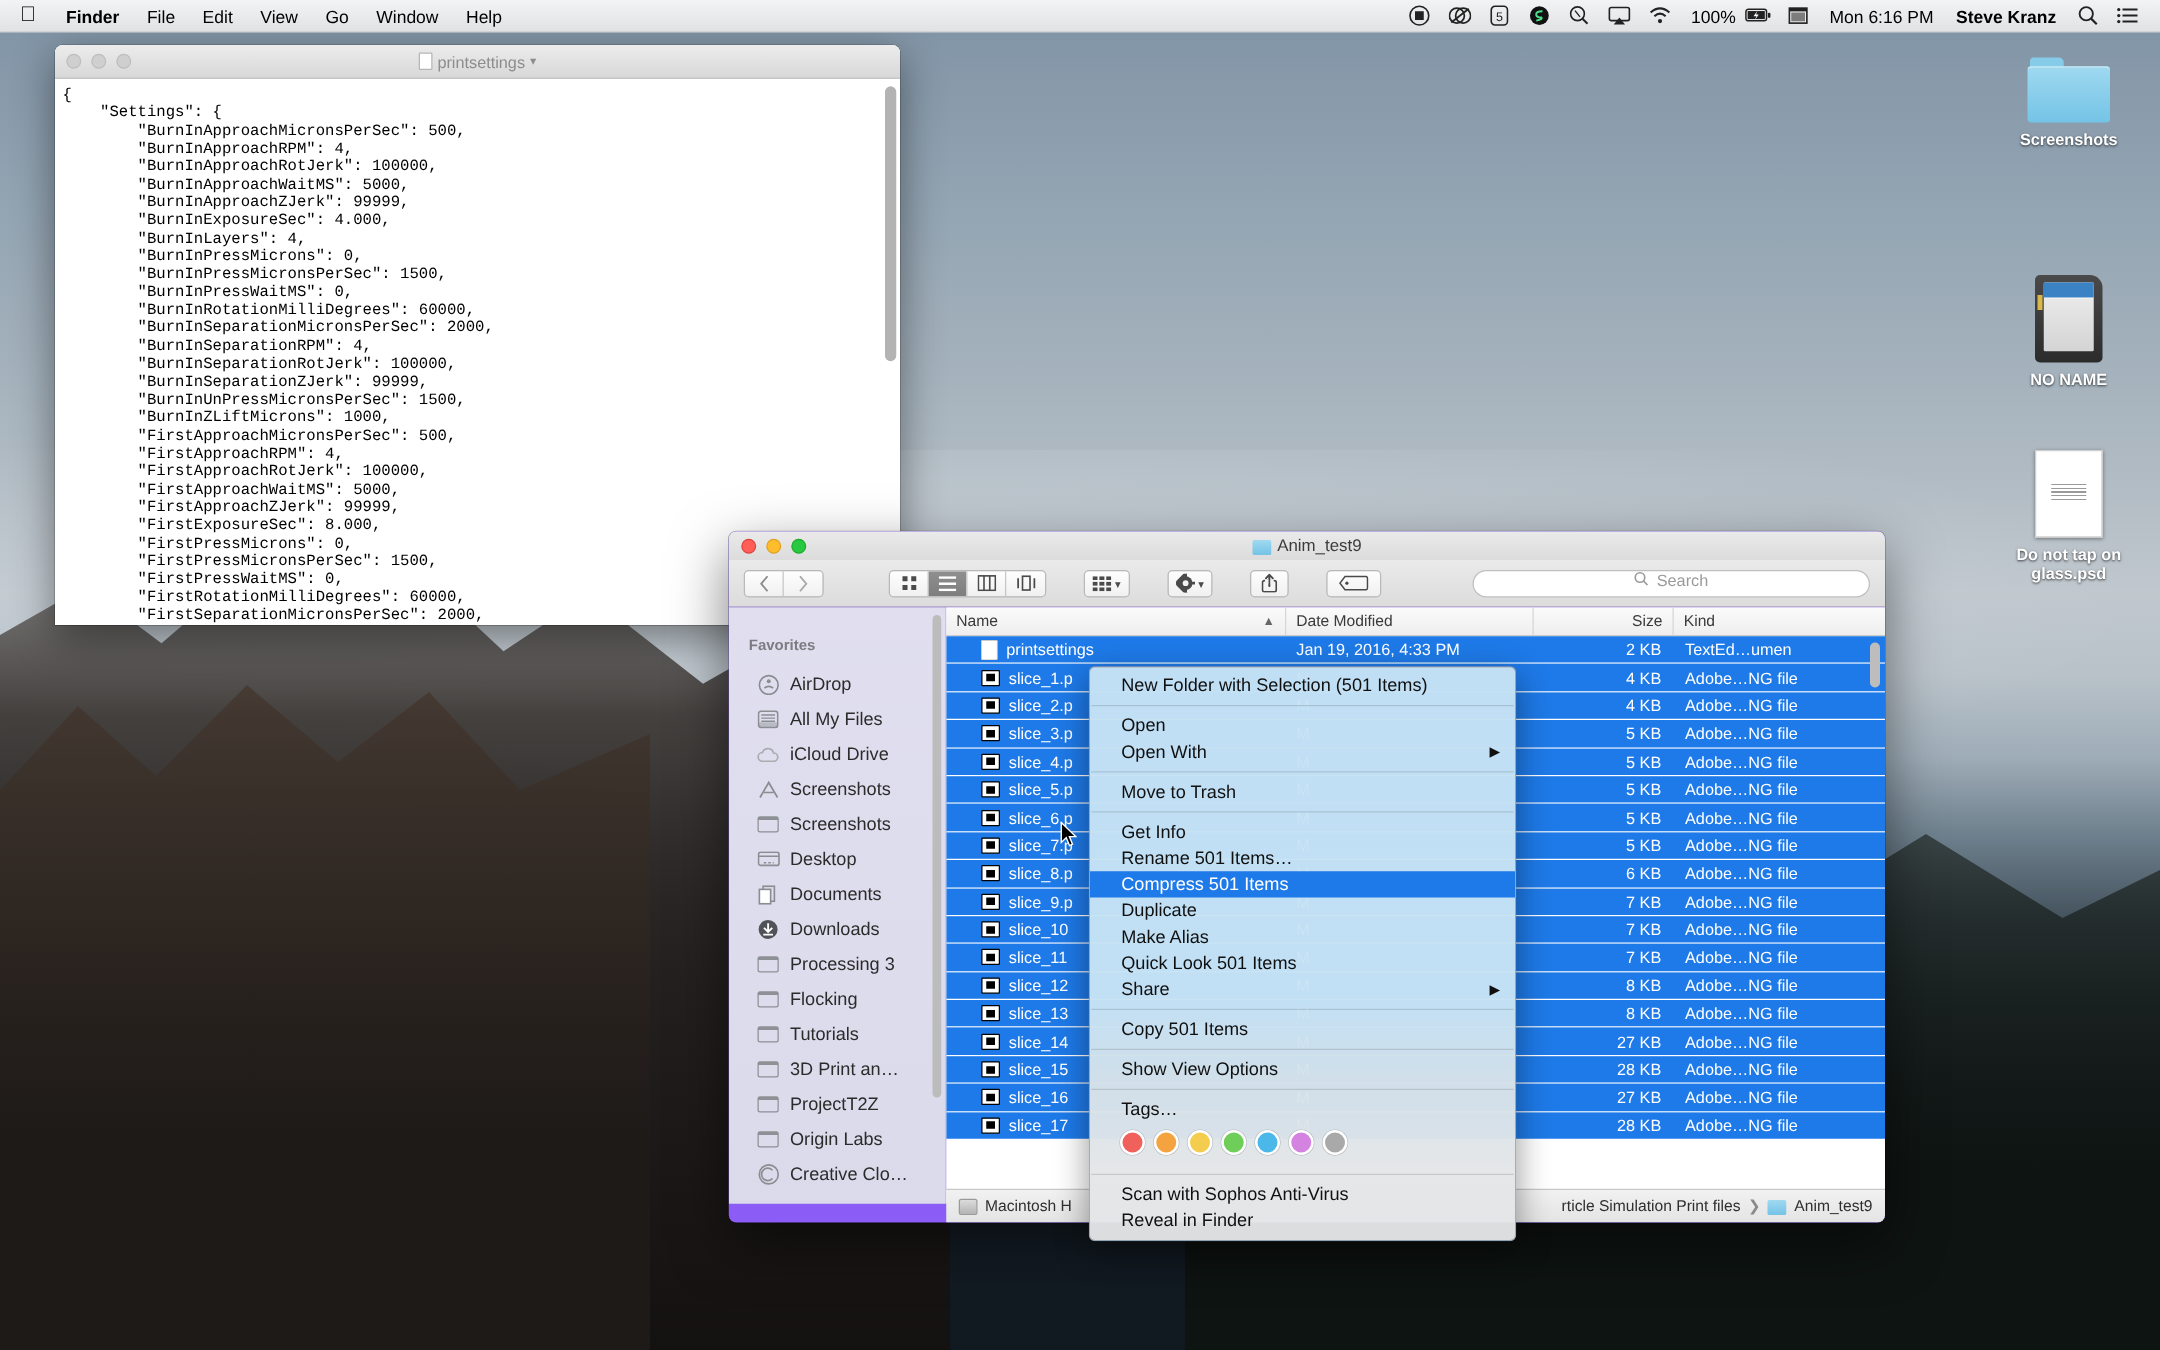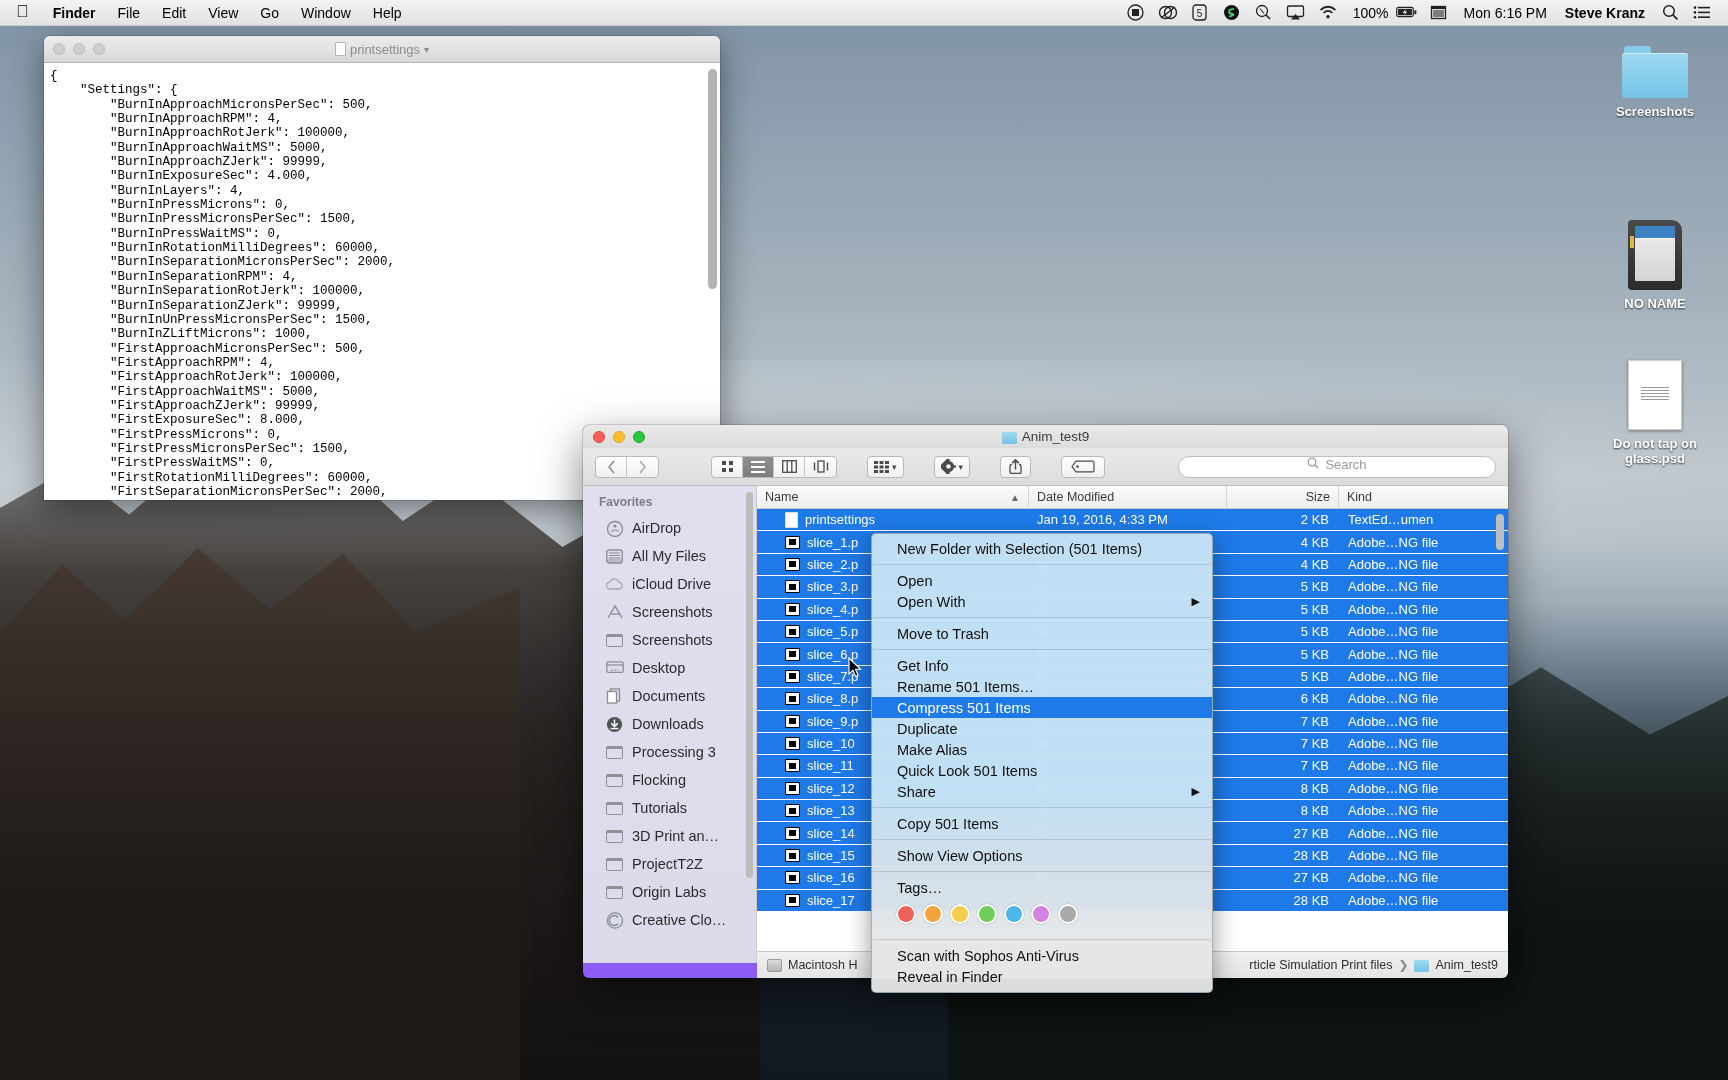--- a/index.html
+++ b/index.html
@@ -204,25 +204,25 @@
     margin-left: auto; width: 318px; height: 22px;
     background: #fff; border: 1px solid #bfbfbf; border-radius: 11px;
     display: flex; align-items: flex-start; justify-content: center; gap: 6px;
     color: #9a9a9a; font-size: 13px;
   }
   #finder .body { display: flex; height: 477px; }
   #finder .sidebar {
     width: 174px;
     background: linear-gradient(to bottom, rgba(232,234,238,0.92), rgba(226,229,234,0.92));
     border-right: 1px solid #c9c9c9;
-    padding-top: 9px; position: relative; overflow: hidden;
+    padding-top: 23px; position: relative; overflow: hidden;
   }
   .side-head { font-size: 12px; font-weight: bold; color: #7c7c82; padding: 0 0 5px 16px; }
   .side-item {
-    height: 28px; display:flex; align-items:center; gap: 8px;
+    height: 28px; display:flex; align-items:flex-end; gap: 8px;
     padding-left: 22px; font-size: 14.5px; color: #2b2b2b;
   }
   .side-item .ic { width: 19px; height: 17px; display:flex; align-items:center; justify-content:center; color:#8a8d92; }
   .sb-folder { width: 17px; height: 13px; border: 1.6px solid #8d9095; border-radius: 2px; border-top-width: 3.4px; }
   .side-scroll { position:absolute; right:3px; top:6px; width:7px; height:386px; background:#bcbcbc; border-radius:4px;}
 
   #finder .filelist { flex: 1; background: #fff; position: relative; overflow: hidden; }
   .col-head {
     height: 23px; display: flex; align-items: center;
     background: linear-gradient(to bottom,#fbfbfb,#eeeeee);

